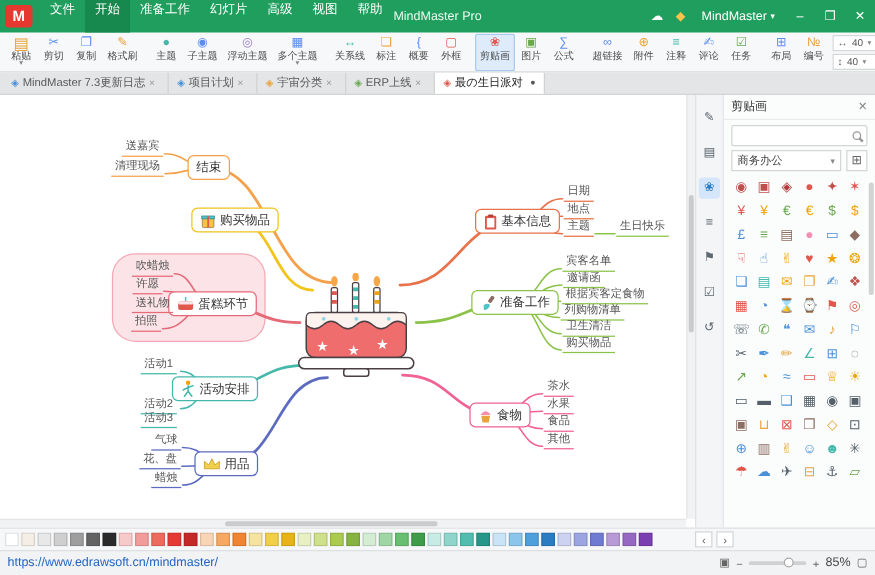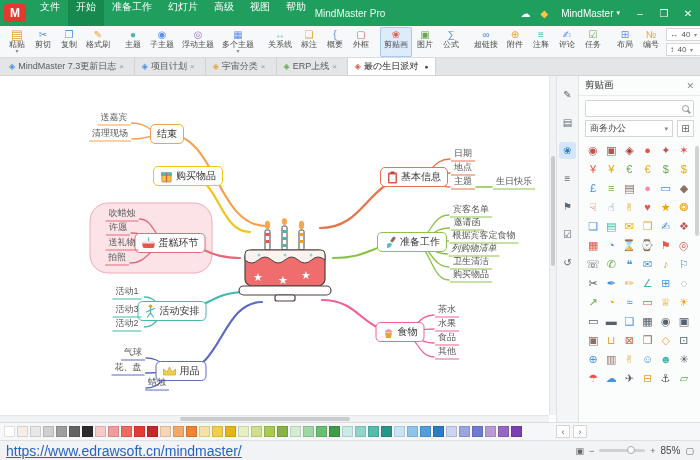--- a/index.html
+++ b/index.html
@@ -81,21 +81,21 @@
 
 
 .palette{position:absolute;left:0;right:0;bottom:20px;height:18px;background:#f6f7f8;border-top:1px solid #dddfe1;display:flex;align-items:center;padding:0 4px;z-index:15}
 .swatches{display:flex;gap:2px;width:546px;overflow:hidden}
 .sw{width:11px;height:11px;border:1px solid rgba(0,0,0,.12);flex:0 0 auto}
 .pal-nav{display:flex;gap:3px;margin-left:6px}
 .pal-btn{width:14px;height:13px;border:1px solid #d3d5d7;background:#fff;display:flex;align-items:center;justify-content:center;font-size:9px;color:#666}
 
 
 .statusbar{position:absolute;left:0;right:0;bottom:0;height:20px;background:#f2f3f4;border-top:1px solid #dddfe1;display:flex;align-items:center;padding:0 6px;font-size:9px;color:#555;z-index:15}
-.link{color:#2464c4;text-decoration:underline;font-size:14px}
+.link{color:#2464c4;font-size:10px}
 .sb-right{margin-left:auto;display:flex;align-items:center;gap:5px}
 .sb-ico{font-size:9px;color:#666}
 .zoom-slider{width:46px;height:3px;background:#cfd1d3;border-radius:2px;position:relative}
 .zoom-thumb{position:absolute;left:28px;top:-3px;width:8px;height:8px;background:#fff;border:1px solid #aaa;border-radius:50%}
 .zoom-val{font-size:10px;color:#444}
 </style>
 </head>
 <body>
 
 <div id="app">
@@ -416,32 +416,32 @@
             <span class="ticon">
               <svg width="12" height="14" viewBox="0 0 12 14">
                 <circle cx="6" cy="2.2" r="1.8" fill="#f0a30a"></circle>
                 <path d="M6 4.5 L6 9 M6 6 L2 8 M6 6 L10 4.5 M6 9 L3 13 M6 9 L9 13" stroke="#45b8ac" stroke-width="1.2" fill="none" stroke-linecap="round"></path>
               </svg>
             </span>
             <span>活动安排</span>
           </div>
           <div class="subtopic" style="left: 127px; top: 216px; border-bottom-color: rgb(69, 184, 172);">活动1</div>
           <div class="subtopic" style="left: 127px; top: 248px; border-bottom-color: rgb(69, 184, 172);">活动2</div>
-          <div class="subtopic" style="left: 127px; top: 234px; border-bottom-color: rgb(69, 184, 172);">活动3</div>
+          <div class="subtopic" style="left: 127px; top: 259px; border-bottom-color: rgb(69, 184, 172);">活动3</div>
           <div class="topic" style="left: 181px; top: 295px; border-color: rgb(92, 107, 192);">
             <span class="ticon">
               <svg width="14" height="11" viewBox="0 0 14 11">
                 <path d="M1 9 L1 3 L4.5 6 L7 1 L9.5 6 L13 3 L13 9 Z" fill="#f2cf4b" stroke="#c9a227" stroke-width="0.7"></path>
               </svg>
             </span>
             <span>用品</span>
           </div>
           <div class="subtopic" style="left: 133px; top: 277px; border-bottom-color: rgb(92, 107, 192);">气球</div>
           <div class="subtopic" style="left: 128px; top: 292px; border-bottom-color: rgb(92, 107, 192);">花、盘</div>
-          <div class="subtopic" style="left: 133px; top: 307px; border-bottom-color: rgb(92, 107, 192); margin-left: 24px;">蜡烛</div>
+          <div class="subtopic" style="left: 133px; top: 307px; border-bottom-color: rgb(92, 107, 192);">蜡烛</div>
           <div class="topic" style="left: 414px; top: 101px; border-color: rgb(232, 115, 74);">
             <span class="ticon">
               <svg width="11" height="13" viewBox="0 0 11 13">
                 <rect x="1" y="1.5" width="9" height="11" rx="1" fill="#e2574c"></rect>
                 <rect x="2.5" y="3.5" width="6" height="7.5" fill="#fff"></rect>
                 <rect x="3.5" y="0.5" width="4" height="2" rx="0.6" fill="#b0413a"></rect>
               </svg>
             </span>
             <span>基本信息</span>
           </div>
@@ -454,21 +454,21 @@
               <svg width="13" height="13" viewBox="0 0 13 13">
                 <rect x="7.5" y="0.5" width="3" height="6" rx="1" transform="rotate(35 9 3.5)" fill="#8d6e63"></rect>
                 <path d="M3 8 q3 -2 5 0 q-1 4 -5 4 Z" fill="#4fc3c8"></path>
               </svg>
             </span>
             <span>准备工作</span>
           </div>
           <div class="subtopic" style="left: 471px; top: 134px; border-bottom-color: rgb(139, 195, 74);">宾客名单</div>
           <div class="subtopic" style="left: 467px; top: 147px; border-bottom-color: rgb(139, 195, 74);">邀请函</div>
           <div class="subtopic" style="left: 484px; top: 160px; border-bottom-color: rgb(139, 195, 74);">根据宾客定食物</div>
-          <div class="subtopic" style="left: 474px; top: 173px; border-bottom-color: rgb(139, 195, 74); font-style: italic;">列购物清单</div>
+          <div class="subtopic" style="left: 474px; top: 173px; border-bottom-color: rgb(139, 195, 74);">列购物清单</div>
           <div class="subtopic" style="left: 471px; top: 186px; border-bottom-color: rgb(139, 195, 74);">卫生清洁</div>
           <div class="subtopic" style="left: 471px; top: 199px; border-bottom-color: rgb(139, 195, 74);">购买物品</div>
           <div class="topic" style="left: 400px; top: 256px; border-color: rgb(240, 98, 146);">
             <span class="ticon">
               <svg width="12" height="13" viewBox="0 0 12 13">
                 <path d="M2 6 q4 -6 8 0 Z" fill="#f48fb1"></path>
                 <path d="M2.5 6.5 L9.5 6.5 L8.5 12 L3.5 12 Z" fill="#e8a33d"></path>
               </svg>
             </span>
             <span>食物</span>

